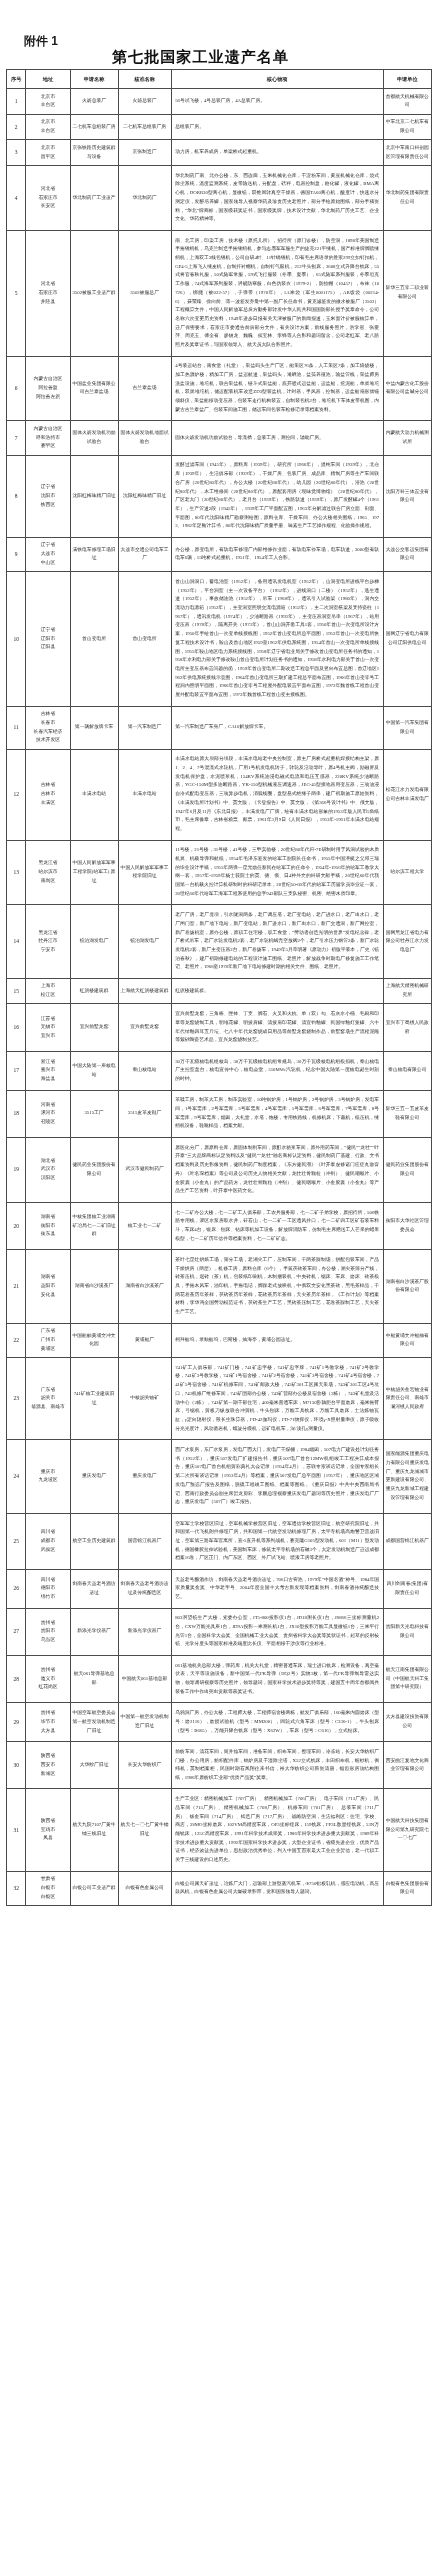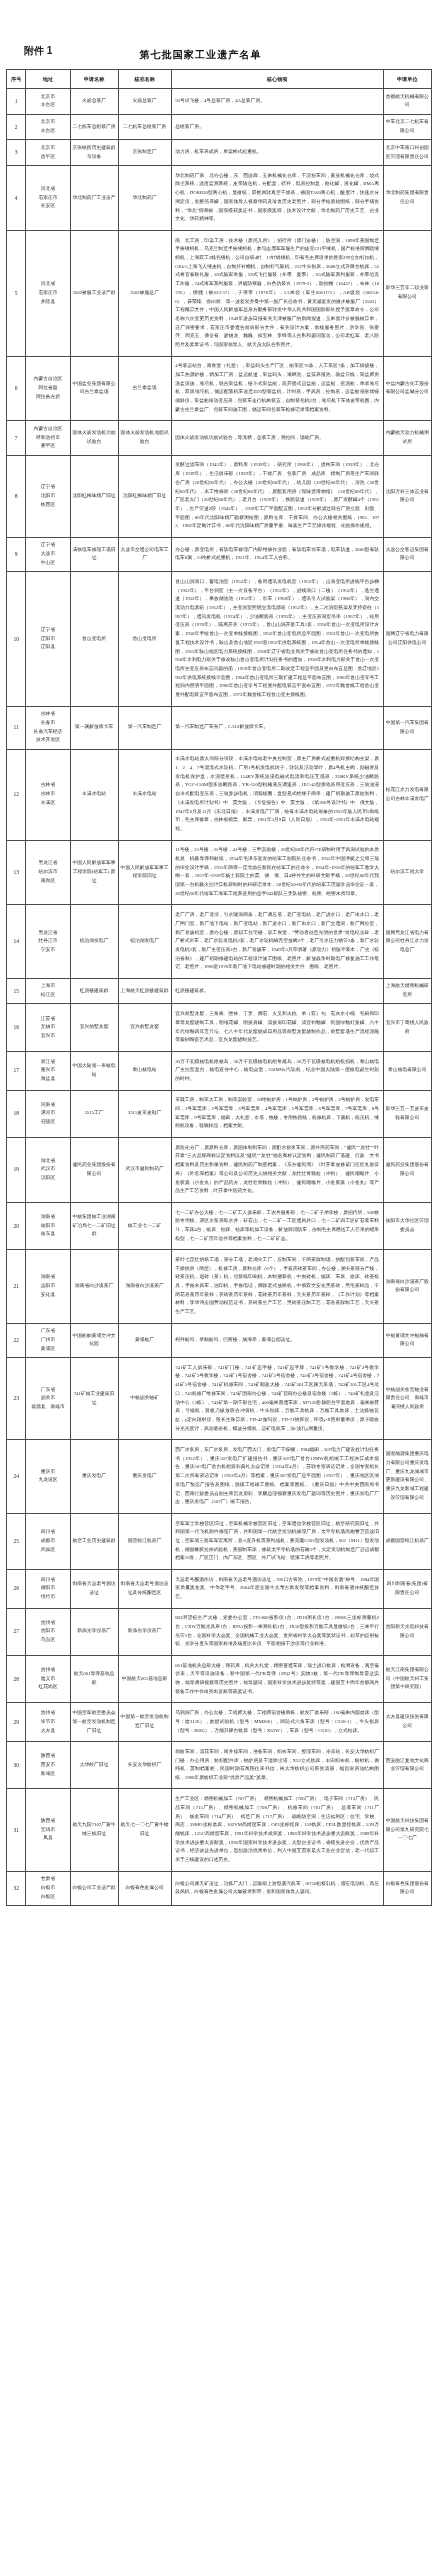--- a/index.html
+++ b/index.html
@@ -2,28 +2,28 @@
 <html style="font-size:11.7px"><head>
 <meta charset="utf-8">
 <style>
   html,body{margin:0;padding:0;}
   body{
     width:437px;height:2576px;background:#ffffff;overflow:hidden;position:relative;
     font-family:"Liberation Serif","DejaVu Serif",serif;color:#262626;
     -webkit-font-smoothing:antialiased;
   }
   .attachment{
-    position:absolute;top:44px;left:24px;
+    position:absolute;top:33px;left:24px;
     font-family:"Liberation Sans","DejaVu Sans",sans-serif;
-    font-weight:bold;font-size:10px;color:#1c1c1c;
+    font-weight:bold;font-size:12px;color:#1c1c1c;
   }
   .doc-title{
     position:absolute;top:48px;left:0;width:401px;text-align:center;
     font-family:"Liberation Sans","DejaVu Sans",sans-serif;
-    font-weight:bold;font-size:10px;letter-spacing:1.1px;color:#111;
+    font-weight:bold;font-size:15px;letter-spacing:1.1px;color:#111;
   }
   table.heritage{
     position:absolute;top:69px;left:5.8px;width:426px;
     border-collapse:collapse;table-layout:fixed;
     border:1.5px solid #3a3a3a;
   }
   col.c-no{width:19.7px}
   col.c-loc{width:44px}
   col.c-applied{width:48px}
   col.c-approved{width:53px}

